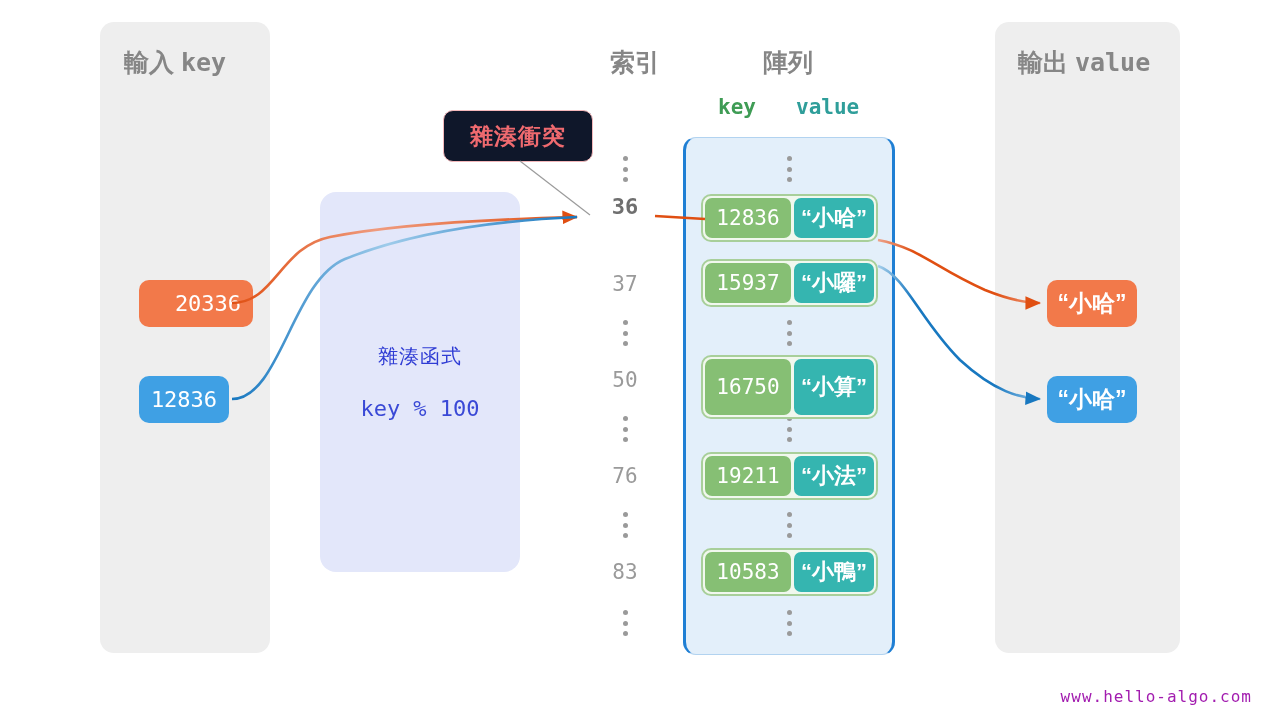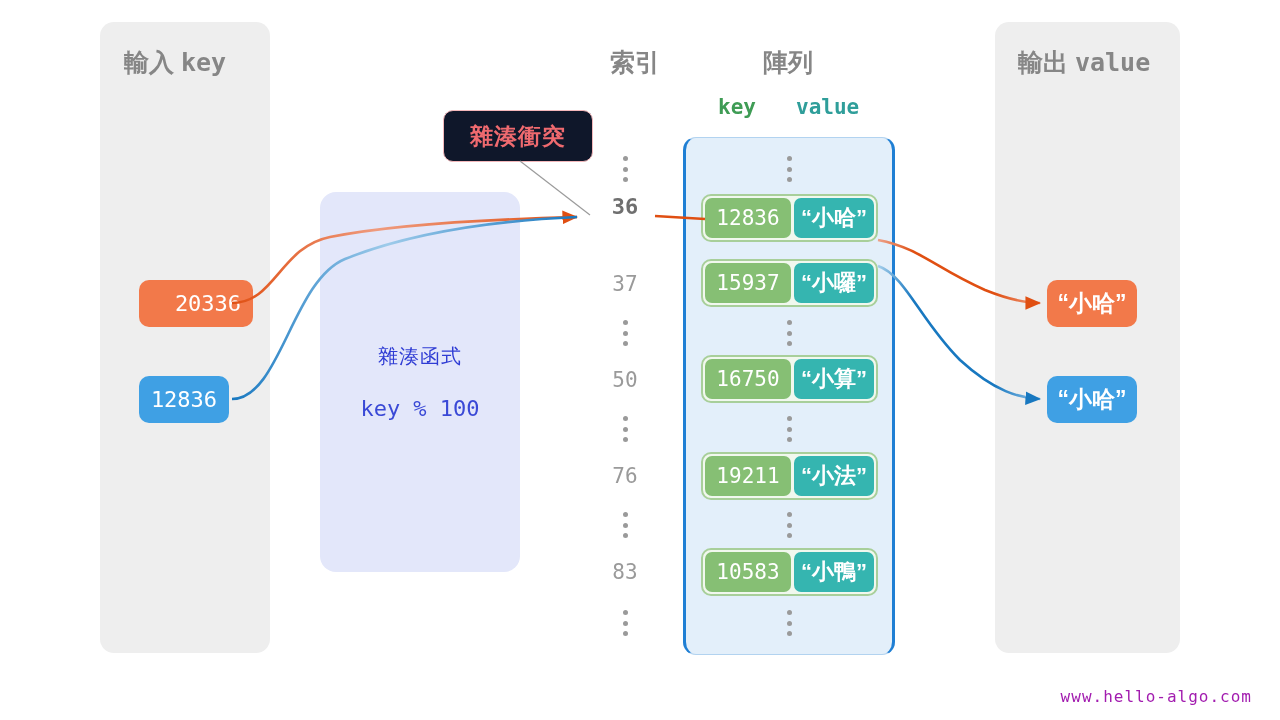--- a/index.html
+++ b/index.html
@@ -288,21 +288,21 @@
     </div>
 
   <div class="bucket" style="left:701px; top:194px; width:177px; height:48px;">
     <div class="key">12836</div>
     <div class="val">“小哈”</div>
   </div>
   <div class="bucket" style="left:701px; top:259px; width:177px; height:48px;">
     <div class="key">15937</div>
     <div class="val">“小囉”</div>
   </div>
-  <div class="bucket" style="left:701px; top:355px; width:177px; height:48px;">
+  <div class="bucket" style="left:701px; top:355px; width:177px; height:64px;">
     <div class="key">16750</div>
     <div class="val">“小算”</div>
   </div>
   <div class="bucket" style="left:701px; top:452px; width:177px; height:48px;">
     <div class="key">19211</div>
     <div class="val">“小法”</div>
   </div>
   <div class="bucket" style="left:701px; top:548px; width:177px; height:48px;">
     <div class="key">10583</div>
     <div class="val">“小鴨”</div>

